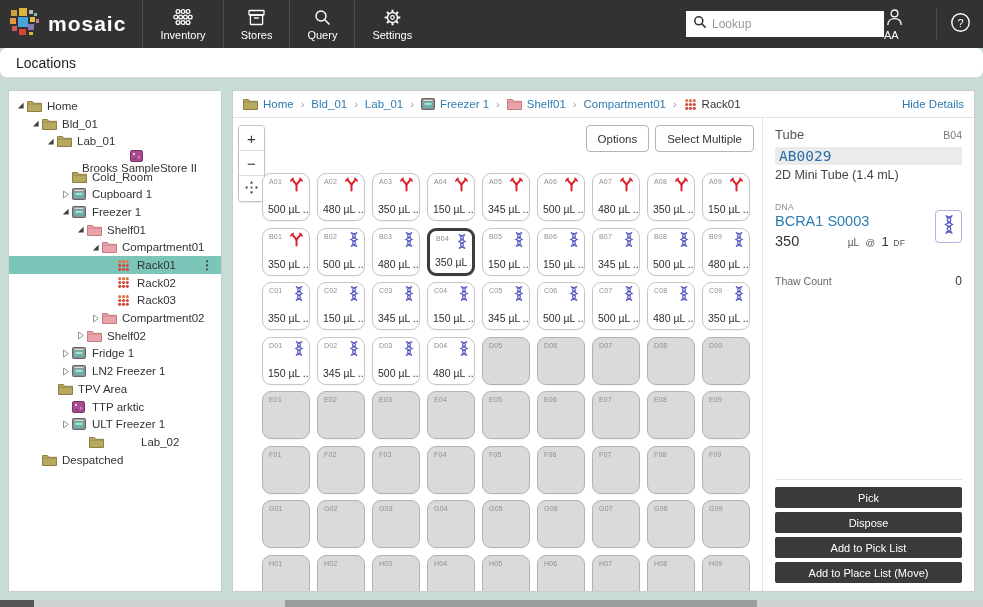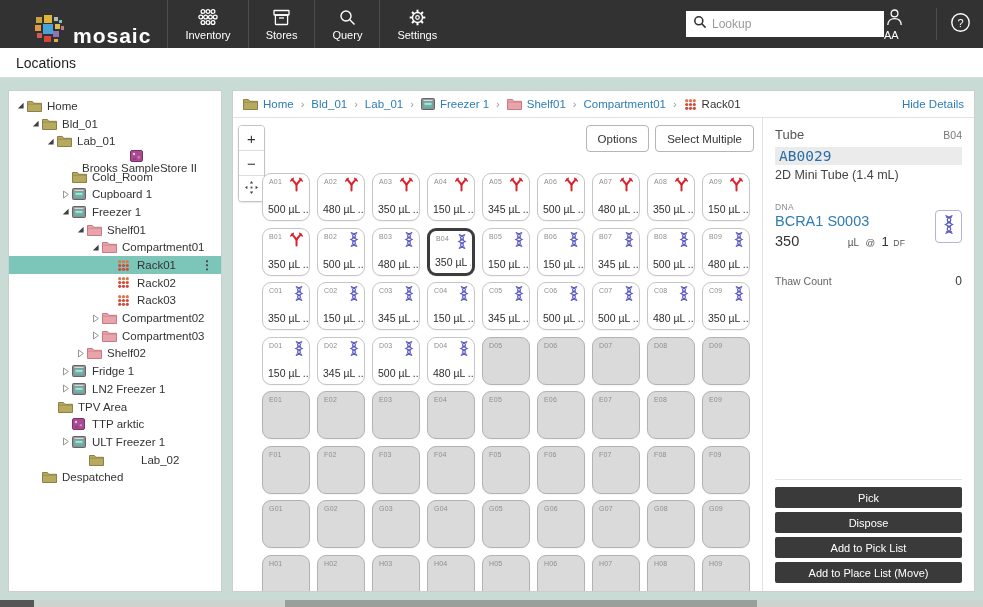--- a/index.html
+++ b/index.html
@@ -1,35 +1,35 @@
 <!DOCTYPE html>
 <html><head>
 <meta charset="utf-8">
 <style>
   *{margin:0;padding:0;box-sizing:border-box;}
   body{font-family:"Liberation Sans",sans-serif;background:#9fb3ac;}
   .screen{position:relative;width:983px;height:607px;background:#c8dcd5;overflow:hidden;font-family:"Liberation Sans",sans-serif;}
 
   
   .navbar{position:absolute;left:0;top:0;width:983px;height:48px;background:#323232;display:flex;align-items:stretch;}
-  .logo{display:flex;align-items:flex-end;gap:8px;padding:0 16px 0 10px;margin-left:25px;}
+  .logo{display:flex;align-items:center;gap:8px;padding:0 16px 0 10px;}
   .logo-text{color:#fff;font-size:21px;font-weight:bold;letter-spacing:1px;}
   .nav-item{display:flex;flex-direction:column;align-items:center;justify-content:center;gap:2px;padding:0 17px;border-left:1px solid #4c4c4c;cursor:pointer;}
   .nav-item .lbl{color:#fff;font-size:11px;}
   .nav-icon{height:20px;display:flex;align-items:center;}
   .search-wrap{margin-left:auto;align-self:center;width:198px;height:26px;background:#fff;display:flex;align-items:center;padding:0 7px;gap:5px;}
   .search-wrap input{border:none;outline:none;flex:1;font-size:12px;font-family:"Liberation Sans",sans-serif;color:#333;}
   .search-wrap input::placeholder{color:#9a9a9a;}
   .user-block{display:flex;flex-direction:column;align-items:flex-start;justify-content:center;width:52px;color:#fff;}
   .user-block .initials{font-size:11px;margin-top:-2px;}
   .nav-divider{width:1px;background:#4c4c4c;margin:8px 0;}
   .help-block{display:flex;align-items:center;justify-content:center;width:46px;}
 
   
-  .titlebar{position:absolute;left:0;top:48px;width:983px;height:30px;background:#fff;display:flex;align-items:center;padding:0 16px;border-bottom:1px solid #dcdcdc;}
+  .titlebar{position:absolute;left:0;top:48px;width:983px;height:30px;background:#fff;display:flex;align-items:center;padding:0 16px;border-bottom:1px solid #dcdcdc;border-radius:7px;}
   .titlebar .t{font-size:14px;color:#1d1d1d;}
 
   
   .panel{position:absolute;background:#fff;border:1px solid #c9cfcc;}
   .tree-panel{left:8px;top:90px;width:214px;height:502px;overflow:hidden;padding-top:6px;}
   .main-panel{left:232px;top:90px;width:743px;height:502px;display:flex;flex-direction:column;}
 
   
   .tree-row{display:flex;align-items:center;height:17.7px;font-size:11.5px;color:#333;cursor:pointer;white-space:nowrap;}
   .tree-row.selected{background:#7cc5b9;}
@@ -410,34 +410,20 @@
             </svg>
           </span>
           <span class="tree-ico">
             <svg width="15" height="12" viewBox="0 0 15 12">
               <path d="M0.5,11.5 V1.5 h4.9 l1.4,1.8 h7.7 V11.5 z" fill="#e9a3ab" stroke="#c77a83"></path>
               <path d="M0.5,4.2 h14" stroke="#c77a83" stroke-width="0.6"></path>
             </svg>
           </span>
           <span>Compartment02</span>
         </div>
-        <div class="tree-row" style="padding-left: 79px;">
-          <span class="tree-caret">
-            <svg width="9" height="9" viewBox="0 0 9 9">
-              <path d="M2.5,1 L7.4,4.5 L2.5,8 Z" fill="#fff" stroke="#969696"></path>
-            </svg>
-          </span>
-          <span class="tree-ico">
-            <svg width="15" height="12" viewBox="0 0 15 12">
-              <path d="M0.5,11.5 V1.5 h4.9 l1.4,1.8 h7.7 V11.5 z" fill="#e9a3ab" stroke="#c77a83"></path>
-              <path d="M0.5,4.2 h14" stroke="#c77a83" stroke-width="0.6"></path>
-            </svg>
-          </span>
-          <span>Compartment03</span>
-        </div>
         <div class="tree-row" style="padding-left: 64px;">
           <span class="tree-caret">
             <svg width="9" height="9" viewBox="0 0 9 9">
               <path d="M2.5,1 L7.4,4.5 L2.5,8 Z" fill="#fff" stroke="#969696"></path>
             </svg>
           </span>
           <span class="tree-ico">
             <svg width="15" height="12" viewBox="0 0 15 12">
               <path d="M0.5,11.5 V1.5 h4.9 l1.4,1.8 h7.7 V11.5 z" fill="#e9a3ab" stroke="#c77a83"></path>
               <path d="M0.5,4.2 h14" stroke="#c77a83" stroke-width="0.6"></path>

